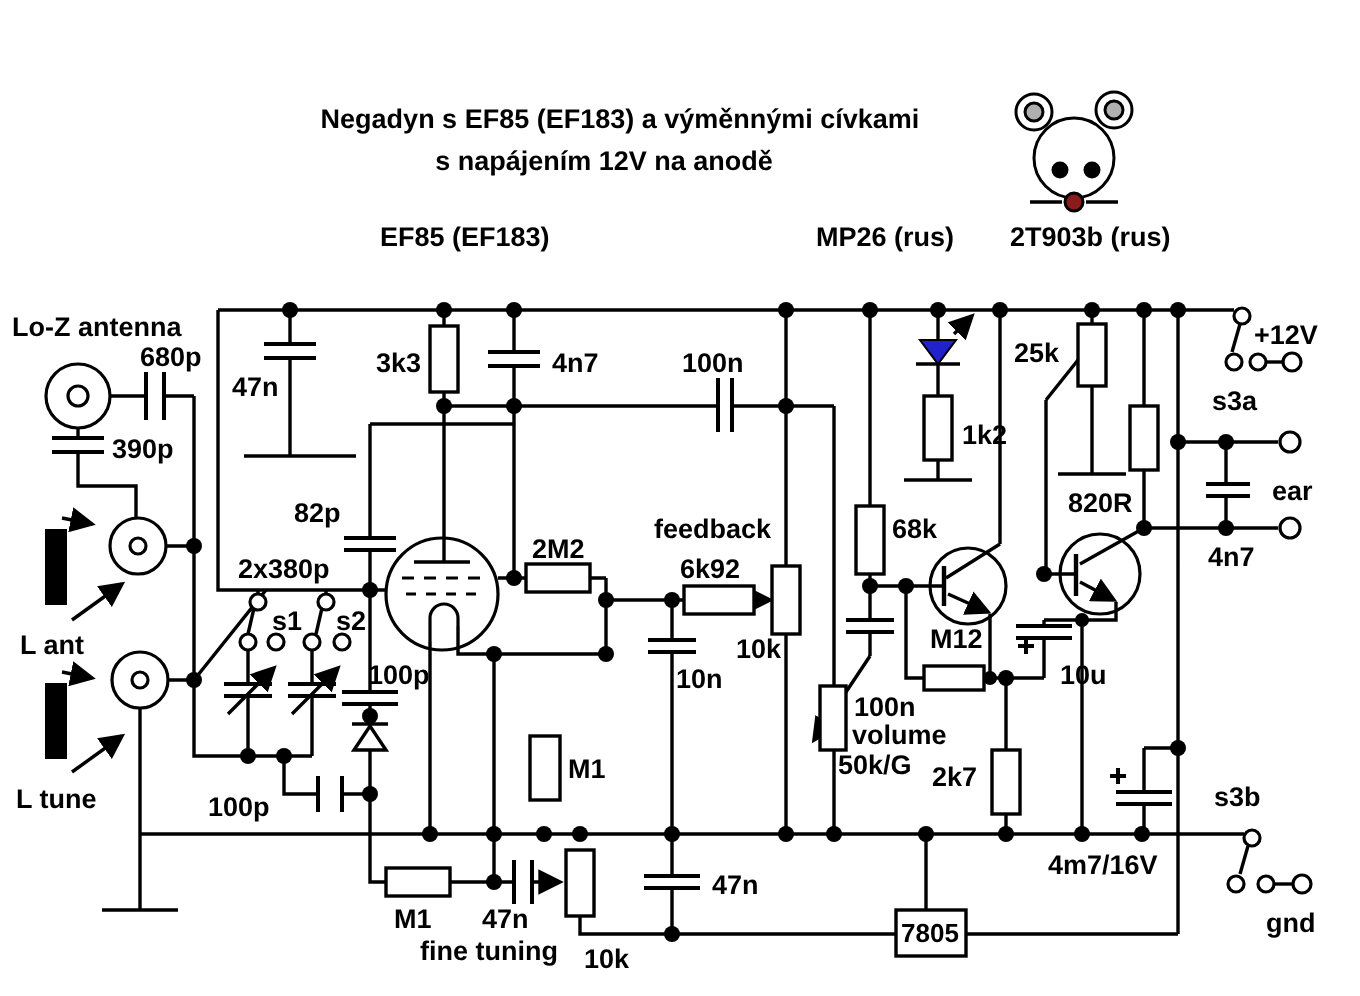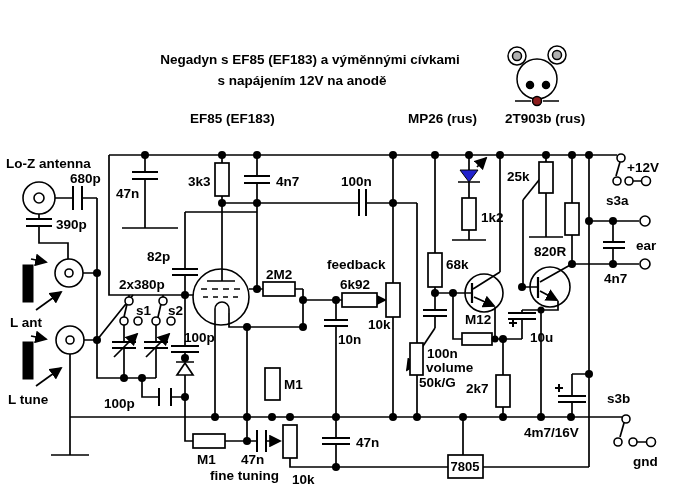--- a/index.html
+++ b/index.html
@@ -1,17 +1,17 @@
 <!DOCTYPE html>
 <html><head>
 <meta charset="utf-8">
 <style>
   html,body{margin:0;padding:0;background:#fff;}
   .page{position:relative;width:680px;height:498px;background:#ffffff;overflow:hidden;
-        font-family:"Liberation Sans",sans-serif;border-radius:17px;}
+        font-family:"Liberation Sans",sans-serif;}
   svg{display:block;}
   .w path, .w line{stroke:#000;stroke-width:1.7;fill:none;}
   .cap path{stroke:#000;stroke-width:2;fill:none;}
   .comp rect{fill:#fff;stroke:#000;stroke-width:1.7;}
   .dots circle{fill:#000;stroke:none;}
   .oc circle{fill:#fff;stroke:#000;stroke-width:1.6;}
   .ind rect{fill:#000;stroke:#000;}
   text.lbl{font:bold 13.5px "Liberation Sans",sans-serif;fill:#000;}
   text.ttl{font:bold 13.5px "Liberation Sans",sans-serif;fill:#000;text-anchor:middle;}
   text.box{font:bold 13px "Liberation Sans",sans-serif;fill:#000;text-anchor:middle;}

